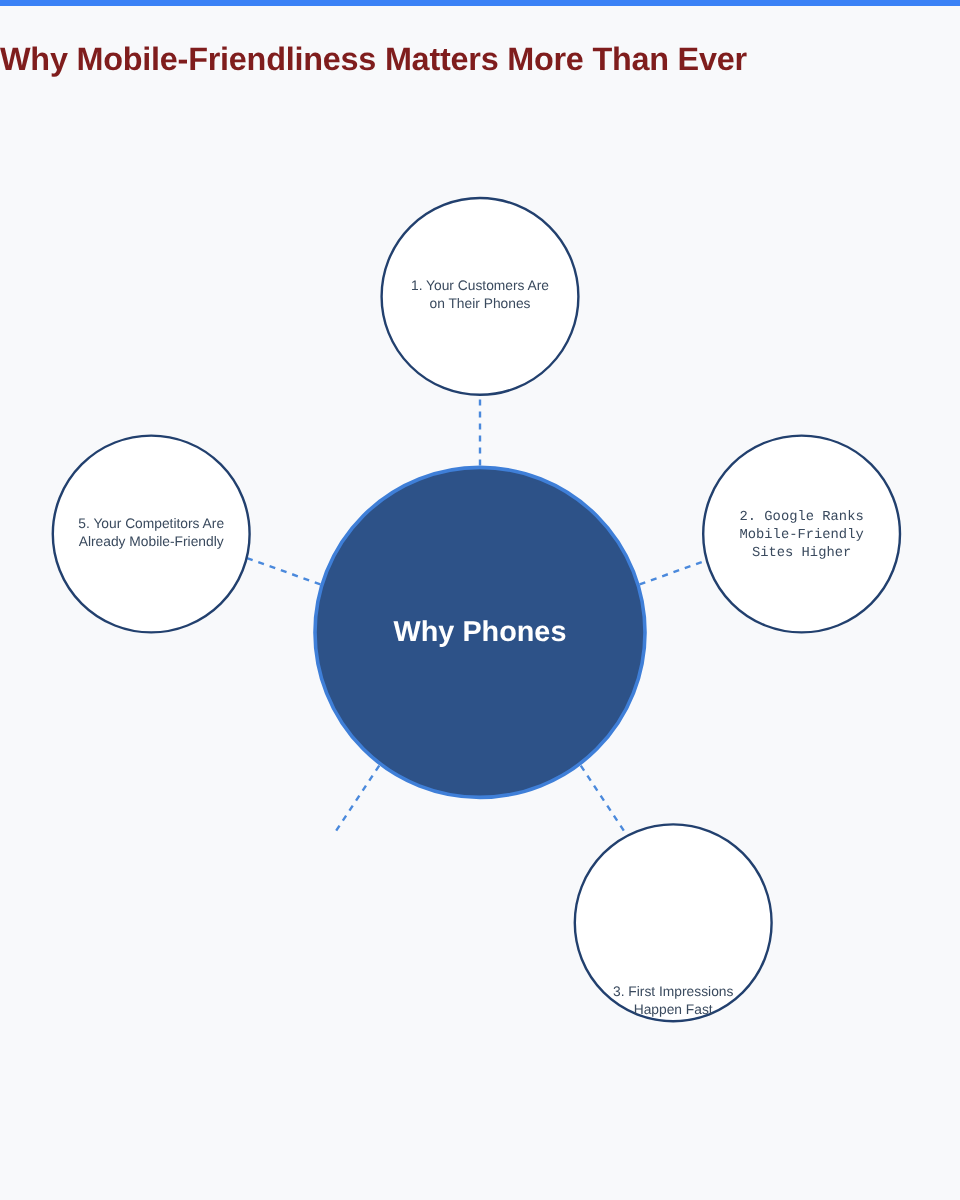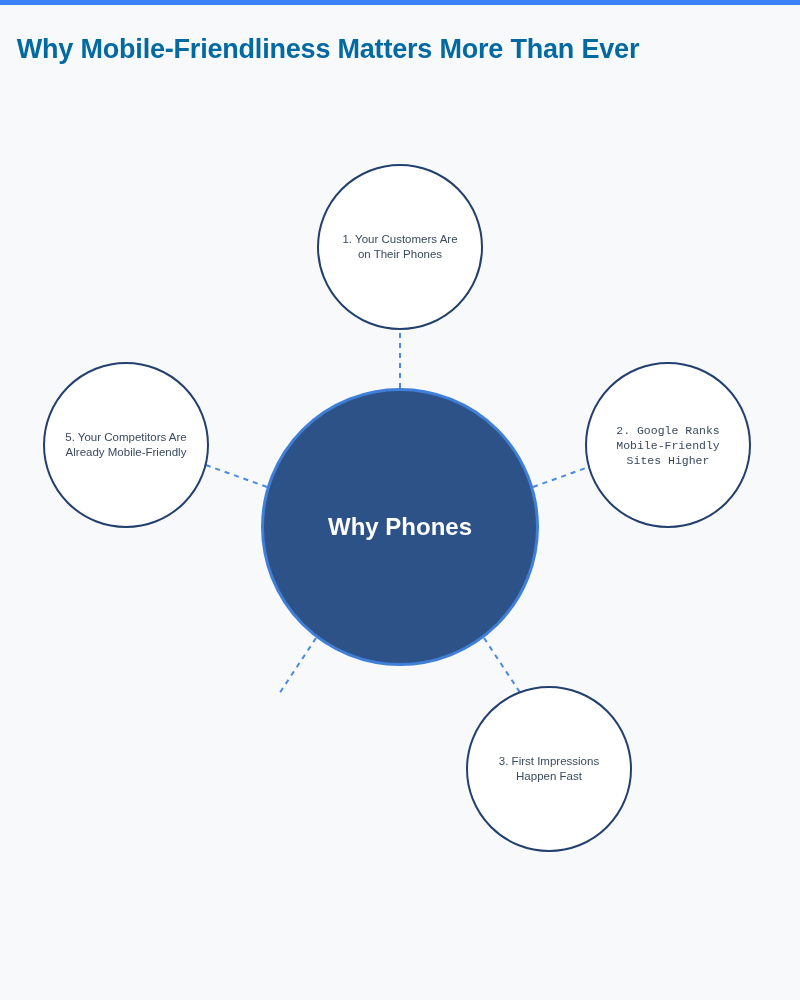--- a/index.html
+++ b/index.html
@@ -20,24 +20,23 @@
     left: 0;
     width: 800px;
     height: 5px;
     background: #3b82f6;
   }
   #page-title {
     position: absolute;
     top: 34px;
     left: 0;
     width: 656px;
-    text-align: center;
     font-size: 27px;
     font-weight: bold;
-    color: #0369a1;
+    color: #7f1d1d;
     letter-spacing: -0.2px;
     white-space: nowrap;
   }
   #diagram-canvas {
     position: absolute;
     top: 0;
     left: 0;
     width: 800px;
     height: 1000px;
     padding-left: 32px;
@@ -78,21 +77,21 @@
     background: #2d5288;
     border: 3px solid #3f7fd8;
   }
   #node-center .node-label {
     font-size: 24px;
     font-weight: bold;
     color: #ffffff;
   }
   #node-1 { left: 317px; top: 164px; }
   #node-2 { left: 585px; top: 362px; font-family: Liberation Mono, monospace; }
-  #node-3 { left: 466px; top: 686px; }
+  #node-3 { left: 478px; top: 686px; align-items: flex-end; }
   #node-4 { left: 147px; top: 686px; }
   #node-5 { left: 43px;  top: 362px; }
 </style>
 </head>
 <body>
 
 <div id="top-accent-bar"></div>
 
 <div id="page-title">Why Mobile-Friendliness Matters More Than Ever</div>
 

